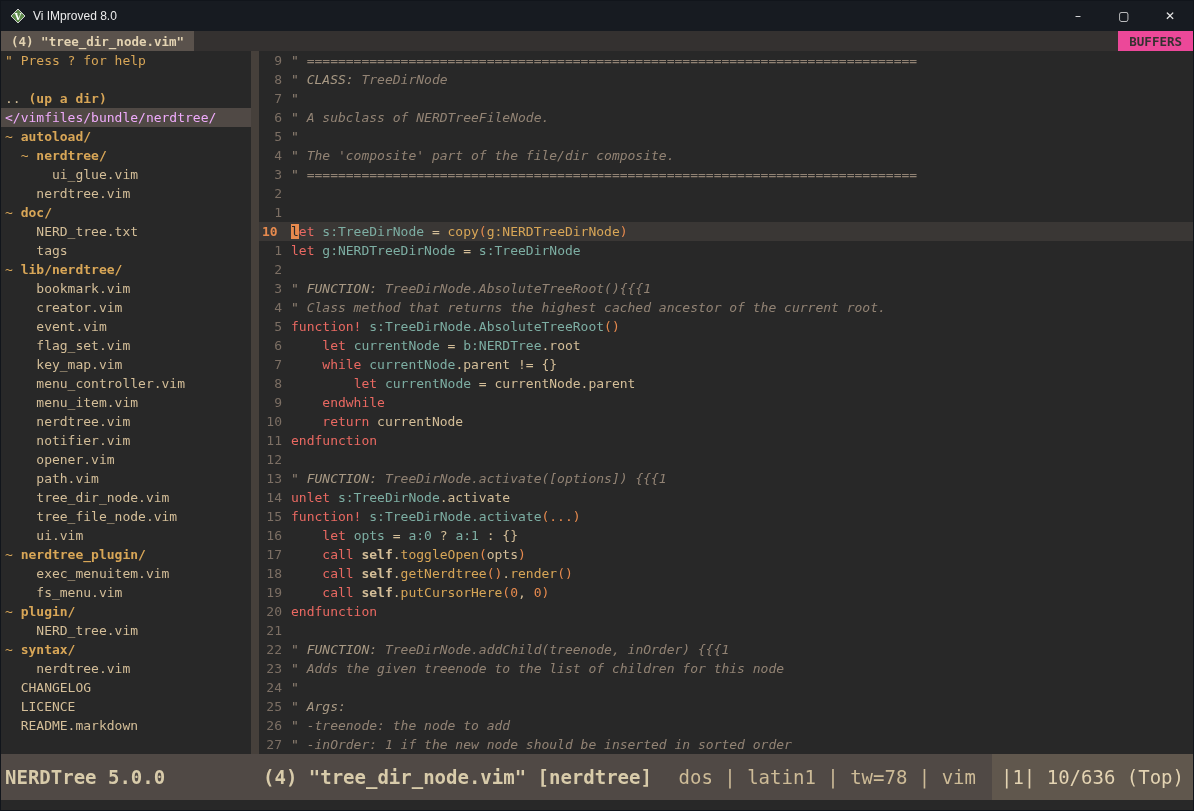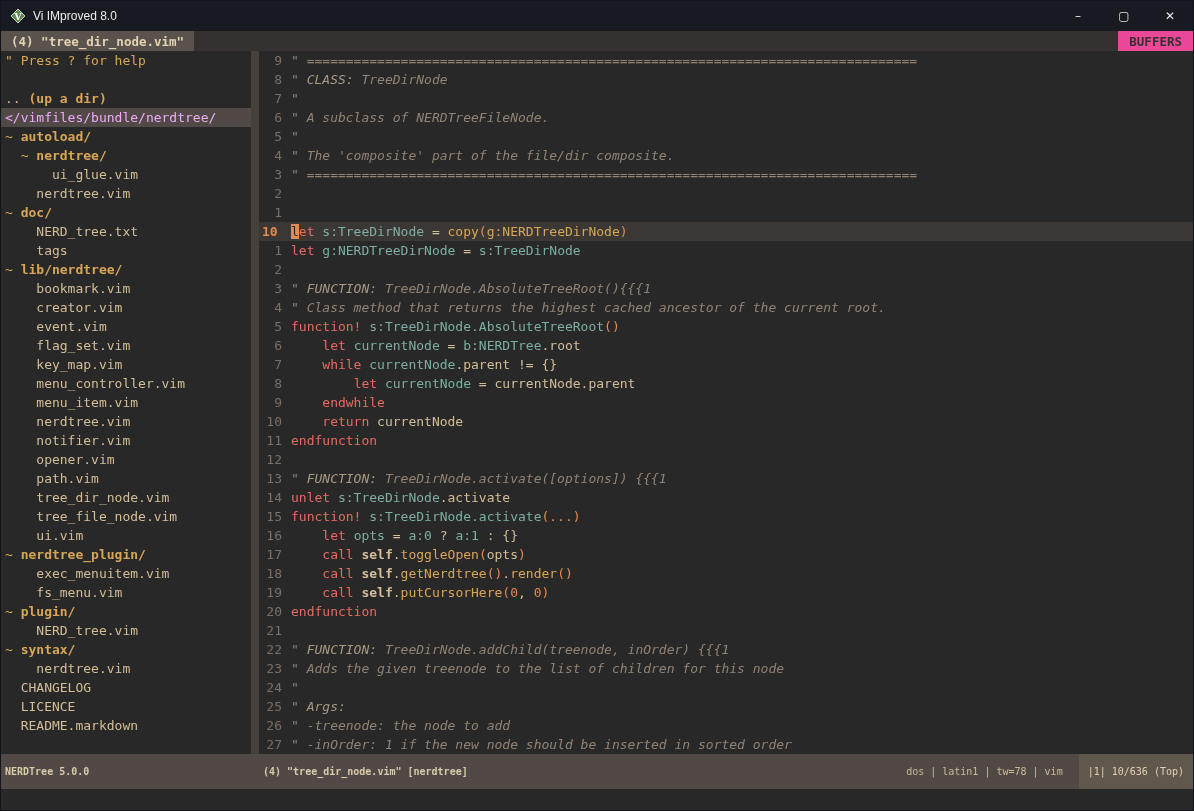--- a/index.html
+++ b/index.html
@@ -49,21 +49,21 @@
   .tk-kw   { color:#ea6962; }
   .tk-id   { color:#7daea3; }
   .tk-fn   { color:#d8a657; }
   .tk-par  { color:#e78a4e; }
   .tk-num  { color:#e78a4e; }
   .tk-txt  { color:#d4be98; }
   .tk-self { color:#d4be98; font-weight:bold; }
   .tk-cursor { background:#e78a4e; color:#282828; }
   
   .statusline { flex:0 0 21px; background:#504945; display:flex; align-items:center;
-    font-size:10px; color:#c8b696; }
+    font-size:19px; color:#c8b696; }
   .sl-left { flex:0 0 250px; padding-left:4px; font-weight:bold; color:#d8cbaa; }
   .sl-file { padding-left:12px; font-weight:bold; color:#d8cbaa; white-space:pre; }
   .sl-spacer { flex:1 1 auto; }
   .sl-flags { padding-right:16px; white-space:pre; color:#cdbb97; }
   .sl-pos { background:#60574d; color:#e3d3b2; padding:12px 9px; height:100%;
     display:flex; align-items:center; white-space:pre; }
   
   .cmdline { flex:1 1 auto; background:#282828; }
 </style>
 </head>

